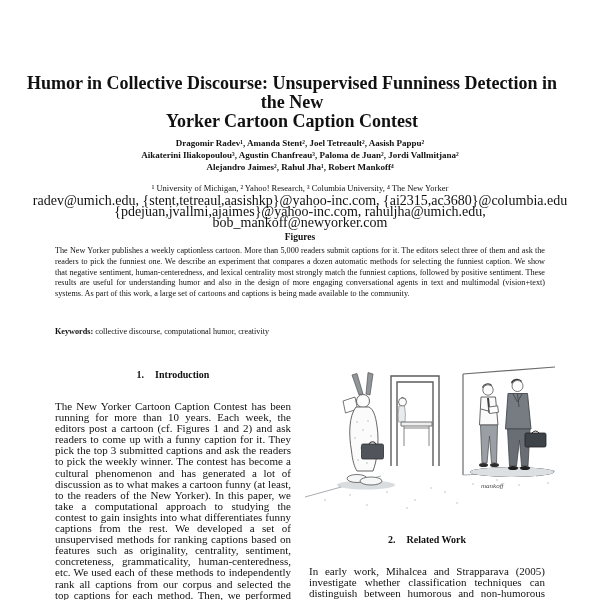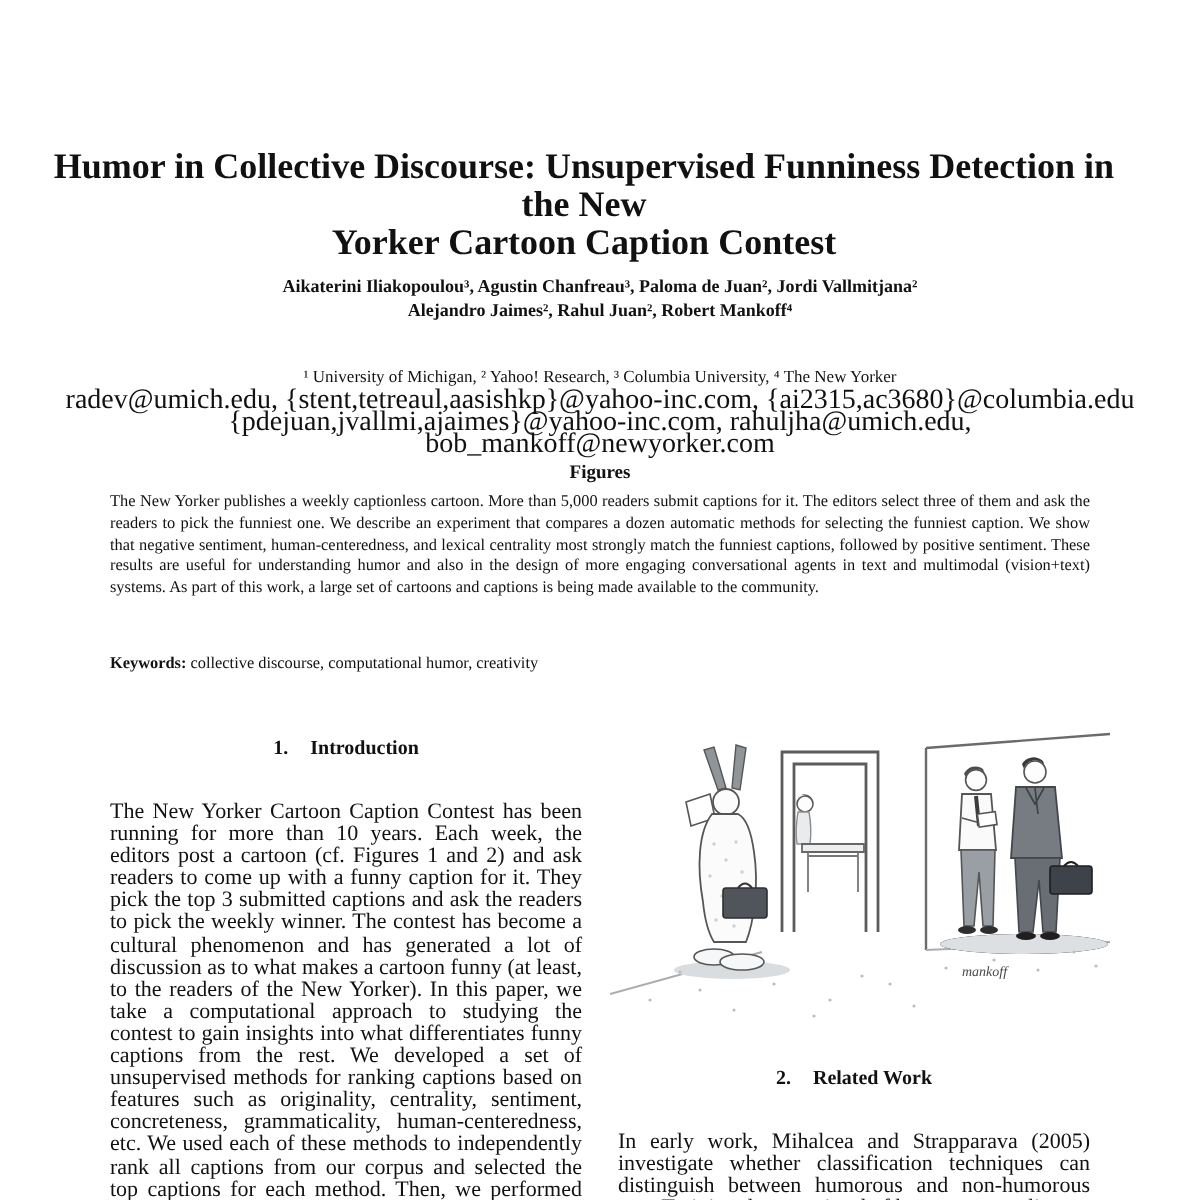--- a/index.html
+++ b/index.html
@@ -60,22 +60,23 @@
 </style>
 </head>
 <body>
 
 <h1 class="page-title">
   <span>Humor in Collective Discourse: Unsupervised Funniness Detection in the New</span>
   <span>Yorker Cartoon Caption Contest</span>
 </h1>
 
 <div class="authors">
+  <div>Dragomir Radev¹, Amanda Stent², Joel Tetreault², Aasish Pappu²</div>
   <div>Aikaterini Iliakopoulou³, Agustin Chanfreau³, Paloma de Juan², Jordi Vallmitjana²</div>
-  <div>Alejandro Jaimes², Rahul Juan², Robert Mankoff⁴</div>
+  <div>Alejandro Jaimes², Rahul Jha¹, Robert Mankoff⁴</div>
 </div>
 
 <div class="affiliations">¹ University of Michigan, ² Yahoo! Research, ³ Columbia University, ⁴ The New Yorker</div>
 <div class="emails">
   <div>radev@umich.edu, {stent,tetreaul,aasishkp}@yahoo-inc.com, {ai2315,ac3680}@columbia.edu</div>
   <div>{pdejuan,jvallmi,ajaimes}@yahoo-inc.com, rahuljha@umich.edu, bob_mankoff@newyorker.com</div>
 </div>
 
 <div class="abstract-heading">Figures</div>
 <div class="abstract-text">The New Yorker publishes a weekly captionless cartoon. More than 5,000 readers submit captions for it. The editors select three of them and ask the readers to pick the funniest one. We describe an experiment that compares a dozen automatic methods for selecting the funniest caption. We show that negative sentiment, human-centeredness, and lexical centrality most strongly match the funniest captions, followed by positive sentiment. These results are useful for understanding humor and also in the design of more engaging conversational agents in text and multimodal (vision+text) systems. As part of this work, a large set of cartoons and captions is being made available to the community.</div>

